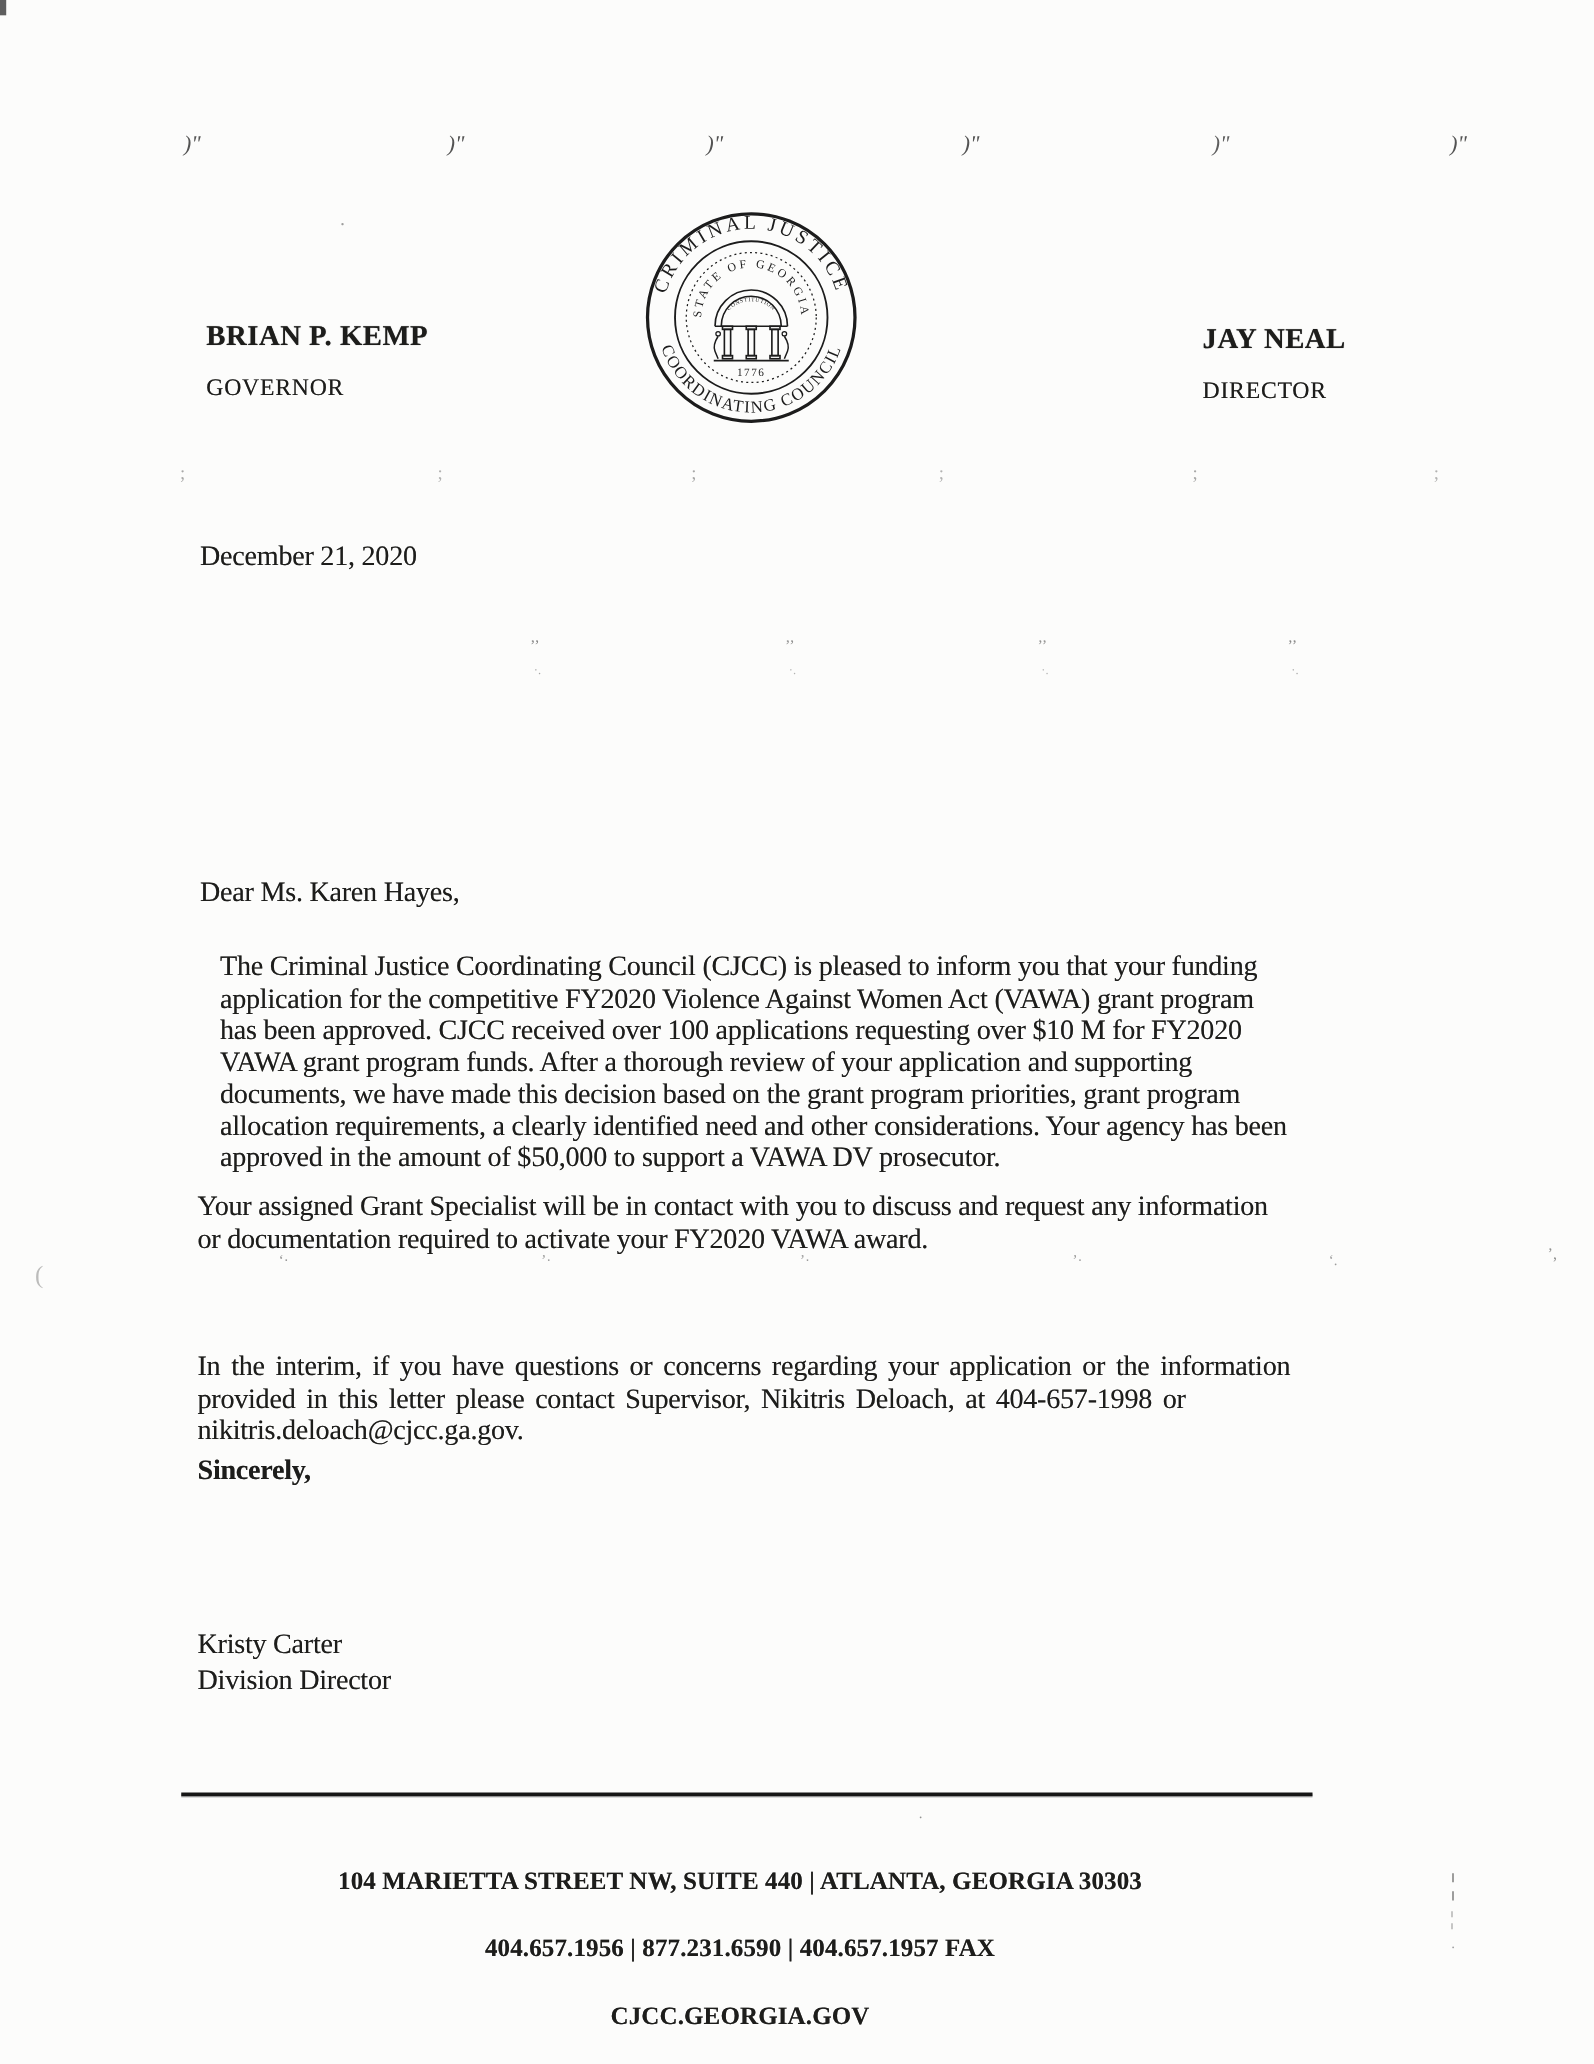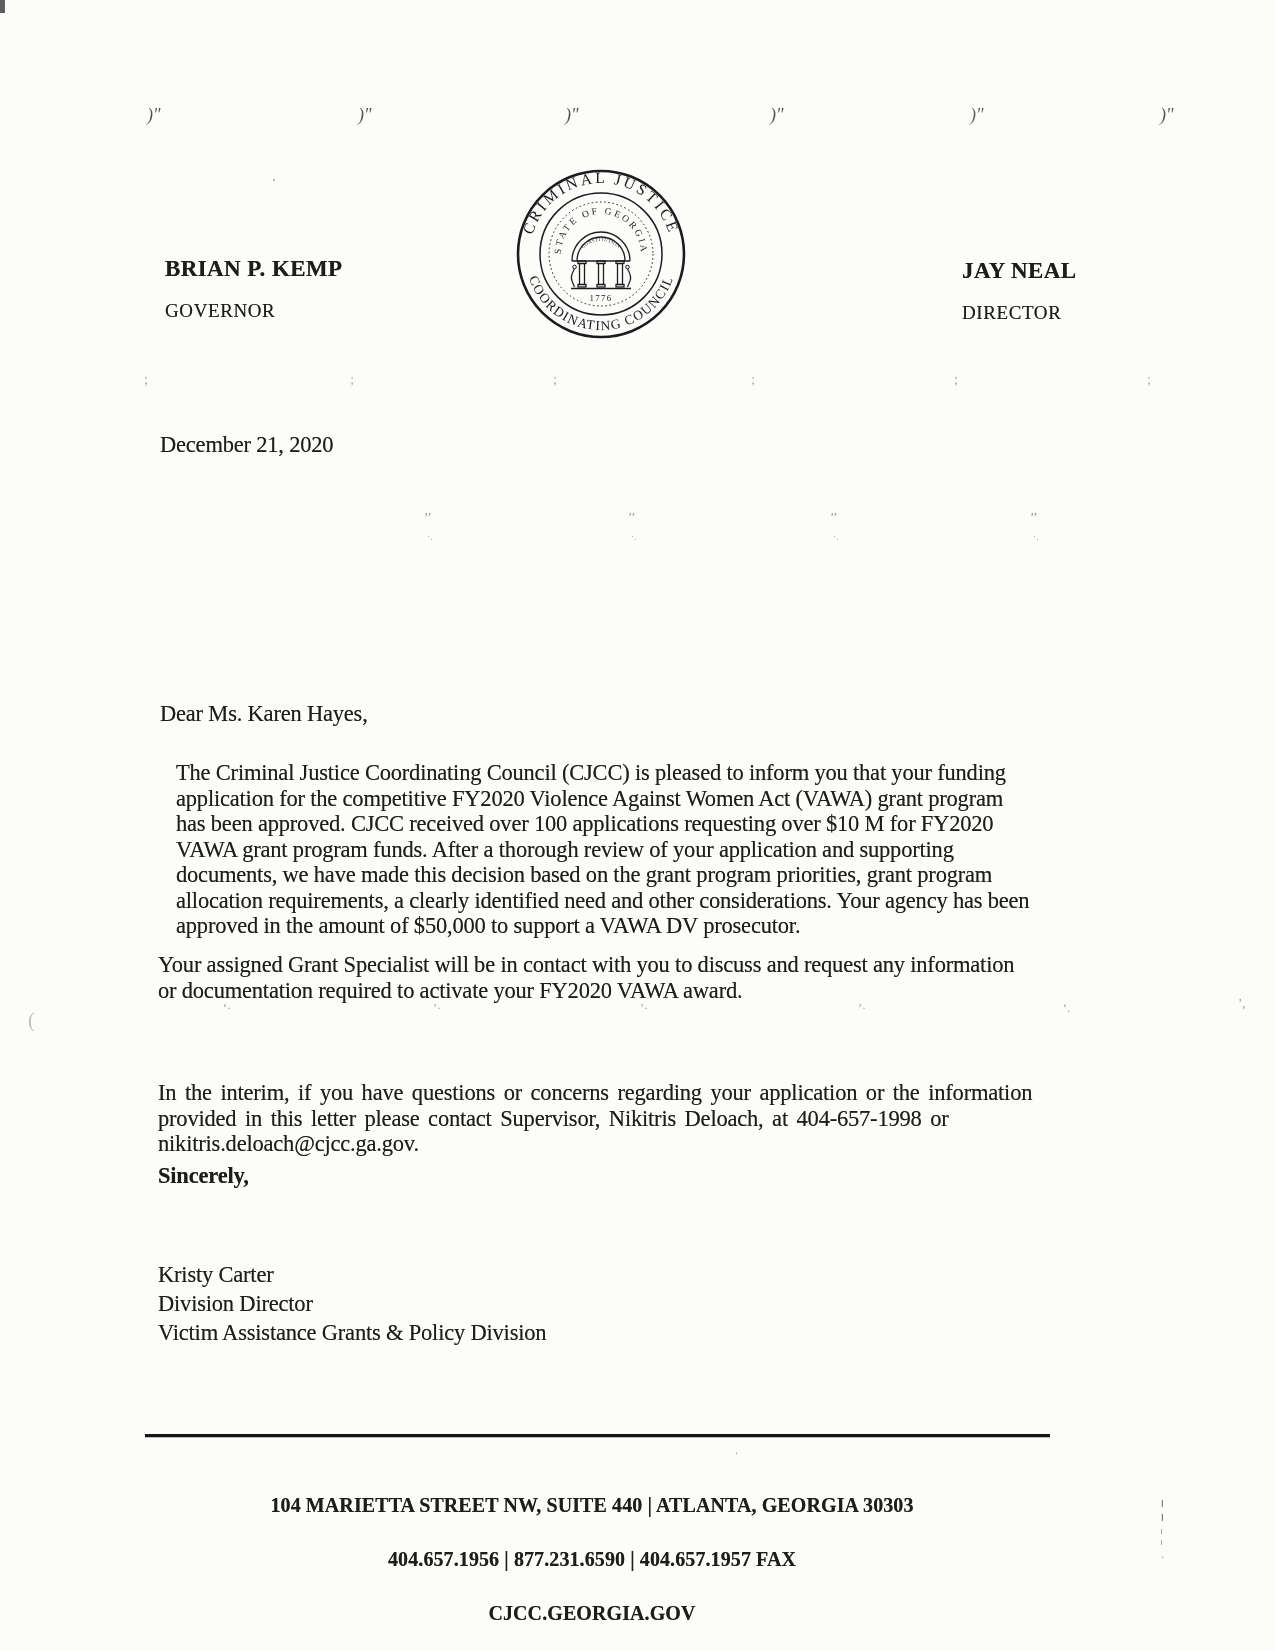--- a/index.html
+++ b/index.html
@@ -127,24 +127,23 @@
 
   <div class="abs txt" style="left:158px;top:952px;width:920px;">Your assigned Grant Specialist will be in contact with you to discuss and request any information
 or documentation required to activate your FY2020 VAWA award.</div>
 
   <div class="abs txt para3" style="left:158px;top:1040px;width:940px;margin-top:40px;">In the interim, if you have questions or concerns regarding your application or the information
 provided in this letter please contact Supervisor, Nikitris Deloach, at 404-657-1998 or
 nikitris.deloach@cjcc.ga.gov.</div>
 
   <div class="abs txt" style="left:158px;top:1163px;font-weight:bold;">Sincerely,</div>
 
-  <div class="abs" style="left:158px;top:1260px;">
+  <div class="abs" style="left:158px;top:1300px;">
     <div class="txt sig">Kristy Carter</div>
     <div class="txt sig">Division Director</div>
-    <div class="txt sig">Victim Assistance Grants &amp; Policy Division</div>
   </div>
 
   <div class="rule"></div>
   <div class="footer">
     <div>104 MARIETTA STREET NW, SUITE 440 | ATLANTA, GEORGIA 30303</div>
     <div>404.657.1956 |  877.231.6590  |  404.657.1957 FAX</div>
     <div>CJCC.GEORGIA.GOV</div>
   </div>
 
   <div class="abs" id="artifact-layer" style="left:0;top:0;width:100%;height:100%;">

